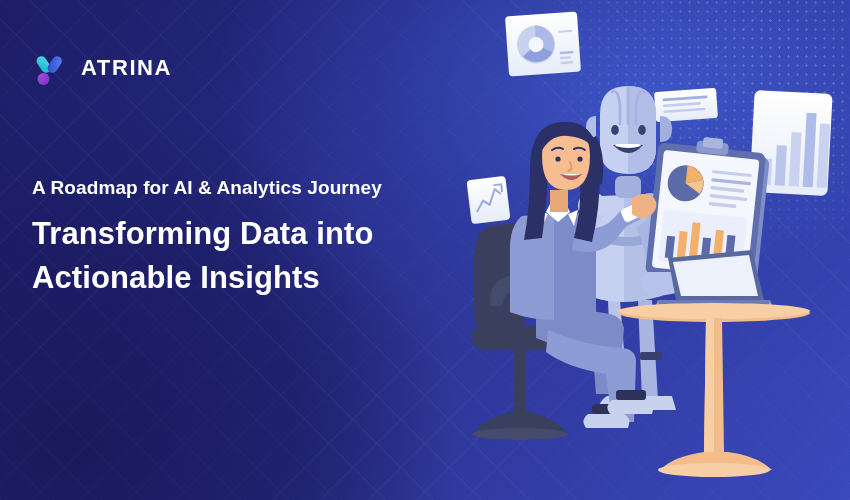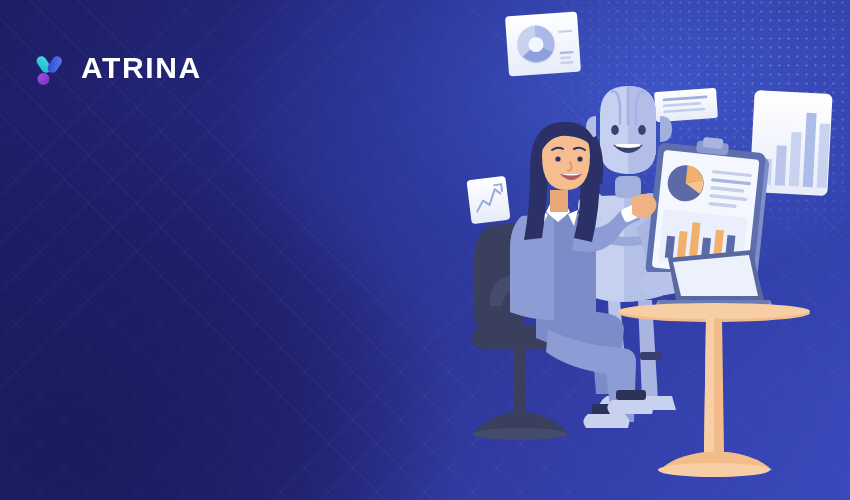--- a/index.html
+++ b/index.html
@@ -32,21 +32,21 @@
     background-image:radial-gradient(rgba(255,255,255,0.20) 1px, rgba(255,255,255,0) 1.4px);
     background-size:9px 9px;
     -webkit-mask-image:radial-gradient(ellipse 330px 260px at 78% 22%, #000 0%, rgba(0,0,0,0.55) 50%, rgba(0,0,0,0) 80%);
     mask-image:radial-gradient(ellipse 330px 260px at 78% 22%, #000 0%, rgba(0,0,0,0.55) 50%, rgba(0,0,0,0) 80%);
     pointer-events:none;
   }
 
   
   .logo { position:absolute; left:30px; top:48px; display:flex; align-items:center; gap:11px; }
   .logo-mark { position:relative; width:40px; height:40px; }
-  .logo-text { color:#ffffff; font-size:30px; font-weight:700; letter-spacing:1.6px; line-height:1; }
+  .logo-text { color:#ffffff; font-size:22px; font-weight:700; letter-spacing:1.6px; line-height:1; }
 
   
   .copy { position:absolute; left:32px; top:176px; width:460px; }
   .eyebrow { color:#ffffff; font-size:19px; font-weight:700; letter-spacing:0.1px; line-height:1.25; }
   .headline { color:#ffffff; font-size:31px; font-weight:700; line-height:1.42; margin-top:12px; letter-spacing:0.1px; }
   .headline span { display:block; }
   .cta {
     position:absolute; left:34px; top:345px;
     display:inline-flex; align-items:center; justify-content:center;
     height:37px; padding:0 26px;
@@ -86,20 +86,25 @@
         </defs>
         <rect x="9" y="7.5" width="9.5" height="18" rx="4.75" transform="rotate(-34 13.75 16.5)" fill="url(#gTeal)"></rect>
         <rect x="20" y="7.5" width="9.5" height="18" rx="4.75" transform="rotate(34 24.75 16.5)" fill="url(#gBlue)"></rect>
         <circle cx="13.5" cy="31" r="6" fill="url(#gPurple)"></circle>
       </svg>
     </div>
     <div class="logo-text">ATRINA</div>
   </div>
 
   <div class="copy">
+    <div class="eyebrow">A Roadmap for AI &amp; Analytics Journey</div>
+    <div class="headline">
+      <span>Transforming Data into</span>
+      <span>Actionable Insights</span>
+    </div>
   </div>
 
 
   <div class="art">
     <svg width="398" height="500" viewBox="0 0 398 500">
       <defs>
         <linearGradient id="cardG" x1="0" y1="0" x2="0" y2="1">
           <stop offset="0%" stop-color="#ffffff"></stop>
           <stop offset="100%" stop-color="#e7ecf9"></stop>
         </linearGradient>

